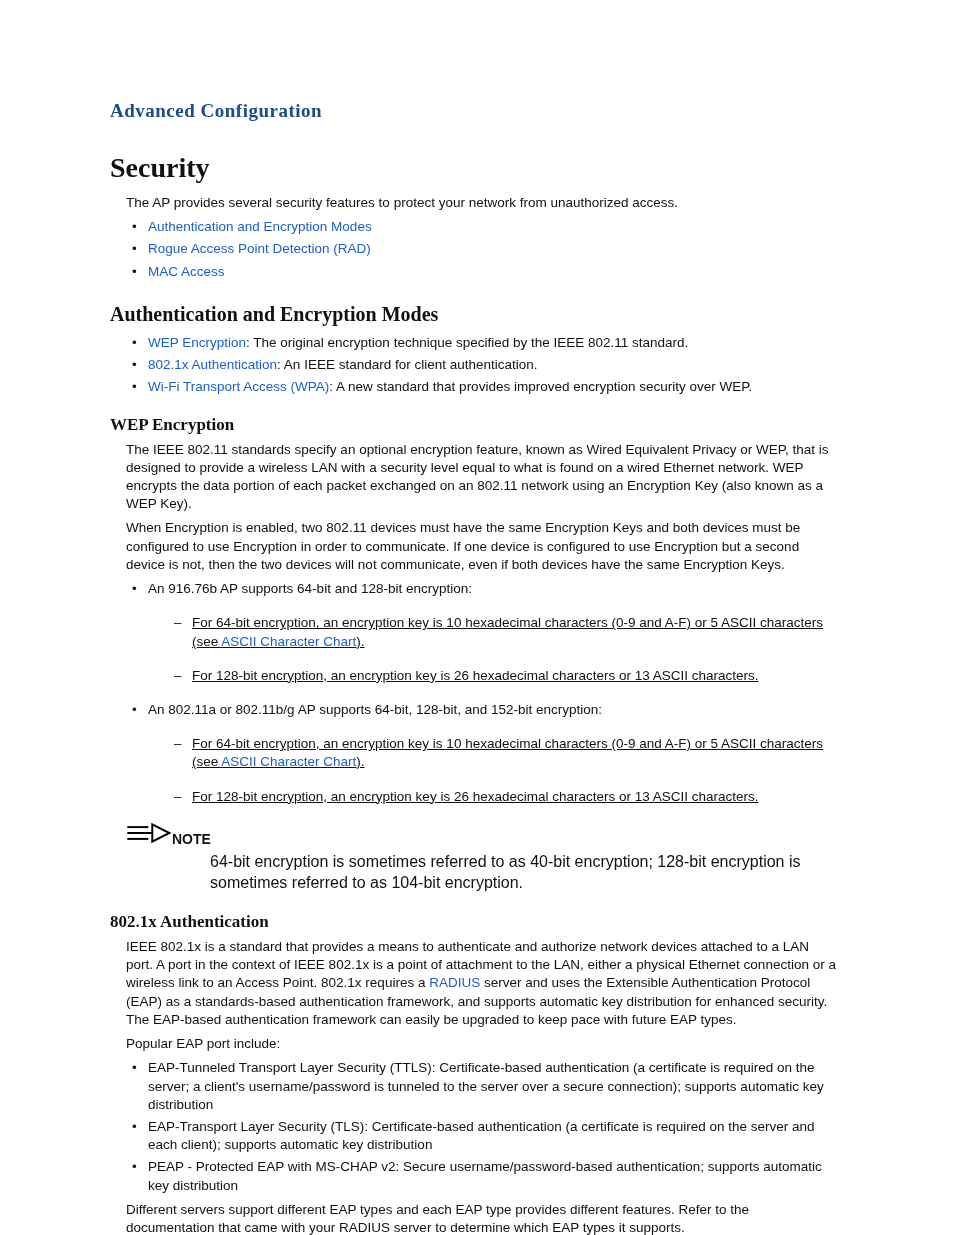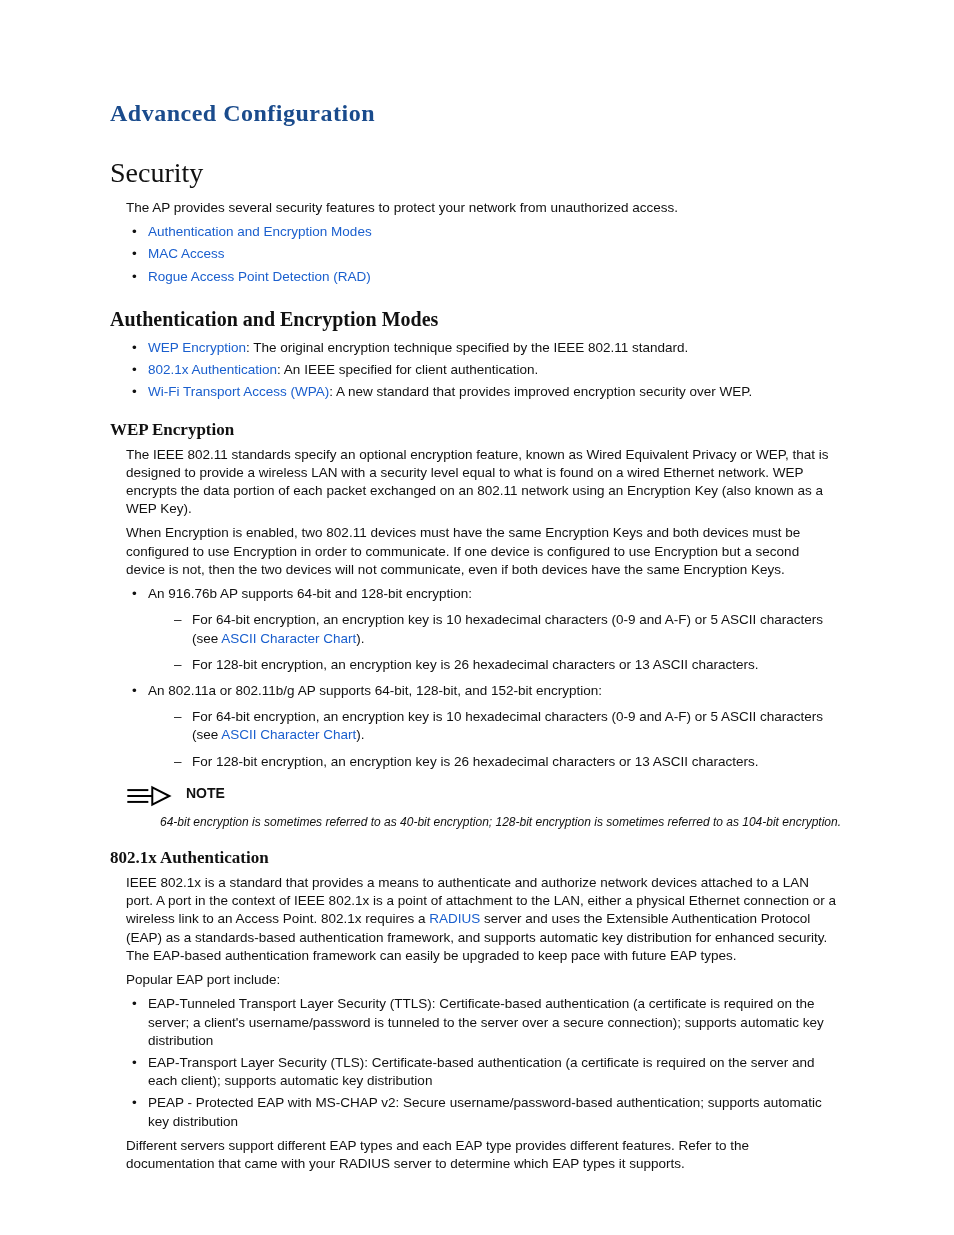--- a/index.html
+++ b/index.html
@@ -12,30 +12,30 @@
   }
   .page {
     width: 954px;
     min-height: 1235px;
     box-sizing: border-box;
     padding: 100px 110px 60px 110px;
     position: relative;
   }
   .running-head {
     font-family: "Times New Roman", Times, serif;
-    font-size: 24px;
+    font-size: 19px;
     font-weight: bold;
     color: #1a4b8c;
     letter-spacing: 0.5px;
     margin-bottom: 30px;
   }
   h1.sec-title {
     font-family: "Times New Roman", Times, serif;
     font-size: 28px;
-    font-weight: normal;
+    font-weight: bold;
     margin: 4px 0 10px 0;
   }
   h2.sub-title {
     font-family: "Times New Roman", Times, serif;
     font-size: 20px;
     font-weight: bold;
     margin: 22px 0 8px 0;
   }
   h3.sub-sub-title {
     font-family: "Times New Roman", Times, serif;
@@ -67,77 +67,76 @@
     top: 0;
   }
   ul.dashes {
     list-style: none;
     margin: 4px 0 4px 22px;
     padding: 0;
   }
   ul.dashes > li {
     position: relative;
     padding-left: 22px;
-    margin: 8px 0;
+    margin: 16px 0;
     line-height: 1.35;
     font-size: 13.5px;
+    text-decoration: underline;
   }
   ul.dashes > li::before {
     content: "–";
     position: absolute;
     left: 4px;
     top: 0;
   }
   a.link {
     color: #1a5fce;
     text-decoration: none;
     cursor: pointer;
   }
   .note-block {
     margin: 14px 0 14px 16px;
   }
   .note-head {
     display: flex;
-    align-items: flex-start;
-    gap: 14px;
+    align-items: flex-end;
   }
   .note-label {
     font-weight: bold;
     font-size: 14px;
   }
   .note-body {
-    margin: 4px 0 0 34px;
-    font-size: 12px;
+    margin: 4px 0 0 84px;
+    font-size: 16px;
     line-height: 1.35;
-    font-style: italic;
   }
   .note-icon svg {
     width: 46px;
     height: 22px;
   }
 </style>
 </head>
 <body>
 
 <div class="page">
 
   <div class="running-head">Advanced Configuration</div>
 
   <h1 class="sec-title">Security</h1>
   <p class="body">The AP provides several security features to protect your network from unauthorized access.</p>
   <ul class="bullets">
     <li><a class="link">Authentication and Encryption Modes</a></li>
+    <li><a class="link">Rogue Access Point Detection (RAD)</a></li>
     <li><a class="link">MAC Access</a></li>
-    <li><a class="link">Rogue Access Point Detection (RAD)</a></li>
   </ul>
 
   <h2 class="sub-title">Authentication and Encryption Modes</h2>
   <ul class="bullets">
     <li><a class="link">WEP Encryption</a><span>: The original encryption technique specified by the IEEE 802.11 standard.</span></li>
-    <li><a class="link">802.1x Authentication</a><span>: An IEEE specified for client authentication.</span></li>
+    <li><a class="link">802.1x Authentication</a><span>: An IEEE standard for client authentication.</span></li>
     <li><a class="link">Wi-Fi Transport Access (WPA)</a><span>: A new standard that provides improved encryption security over WEP.</span></li>
   </ul>
 
   <h3 class="sub-sub-title">WEP Encryption</h3>
   <p class="body">The IEEE 802.11 standards specify an optional encryption feature, known as Wired Equivalent Privacy or WEP, that is designed to provide a wireless LAN with a security level equal to what is found on a wired Ethernet network. WEP encrypts the data portion of each packet exchanged on an 802.11 network using an Encryption Key (also known as a WEP Key).</p>
   <p class="body">When Encryption is enabled, two 802.11 devices must have the same Encryption Keys and both devices must be configured to use Encryption in order to communicate. If one device is configured to use Encryption but a second device is not, then the two devices will not communicate, even if both devices have the same Encryption Keys.</p>
 
   <ul class="bullets">
     <li>
       <span>An 916.76b AP supports 64-bit and 128-bit encryption:</span>

